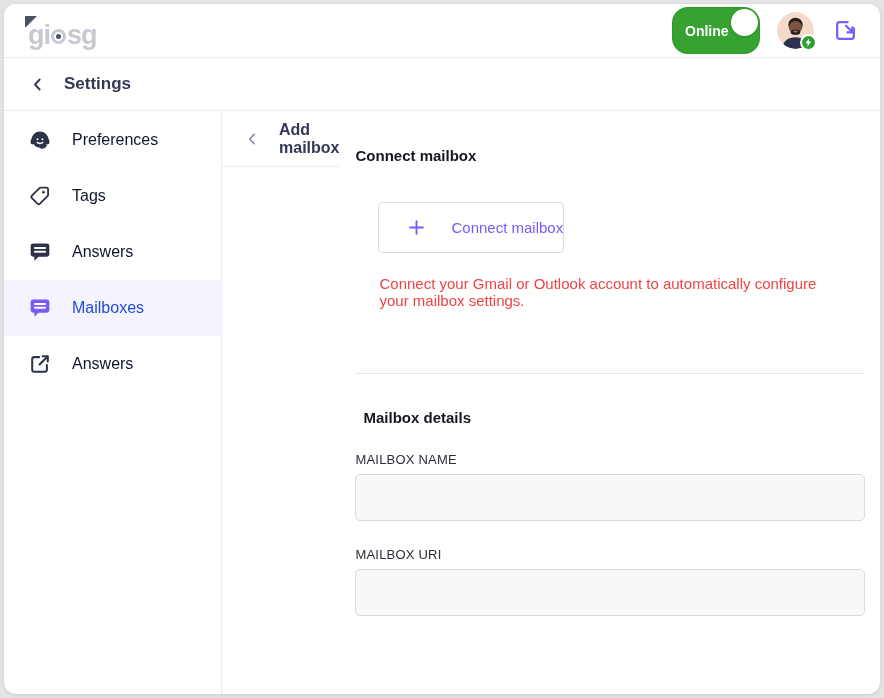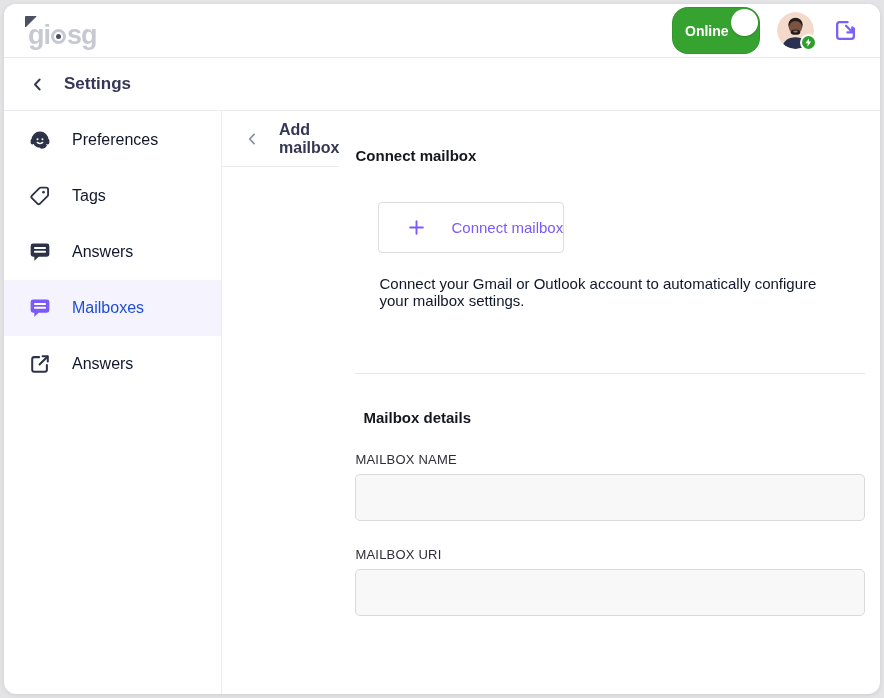--- a/index.html
+++ b/index.html
@@ -79,21 +79,21 @@
   }
   .content-title { font-size:16px; font-weight:700; color:#343854; }
   .scroll-area { flex:1; overflow:hidden; padding:36px 15px 0 16px; }
   .section-heading { font-size:15px; font-weight:800; color:#15171e; }
   .connect-box {
     margin:38px 23px 0 23px; height:51px; background:#fff;
     border:1px solid #dcdce1; border-radius:4px;
     display:flex; align-items:center; gap:25px; padding-left:28px;
     color:#7a5af8; font-size:15px; cursor:pointer; width:auto;
   }
-  .connect-desc { margin:22px 24px 0 24px; color:#0f172a; font-size:15px; }
+  .connect-desc { margin:22px 24px 0 24px; color:#ef4444; font-size:15px; }
   .divider { border:none; border-top:1px solid #e7e7e9; margin:64px 0 0 0; }
   .details-heading { margin-top:35px;margin-left:8px; }
   .field-label {
     display:block; margin-top:26px; font-size:13px; color:#2e2e38;
     letter-spacing:.2px;
   }
   .field-input {
     display:block; width:100%; margin-top:7px; height:47px;
     background:#f8f8f9; border:1px solid #d9d9de; border-radius:5px;
     font-size:15px; color:#363a57; padding:0 12px;

